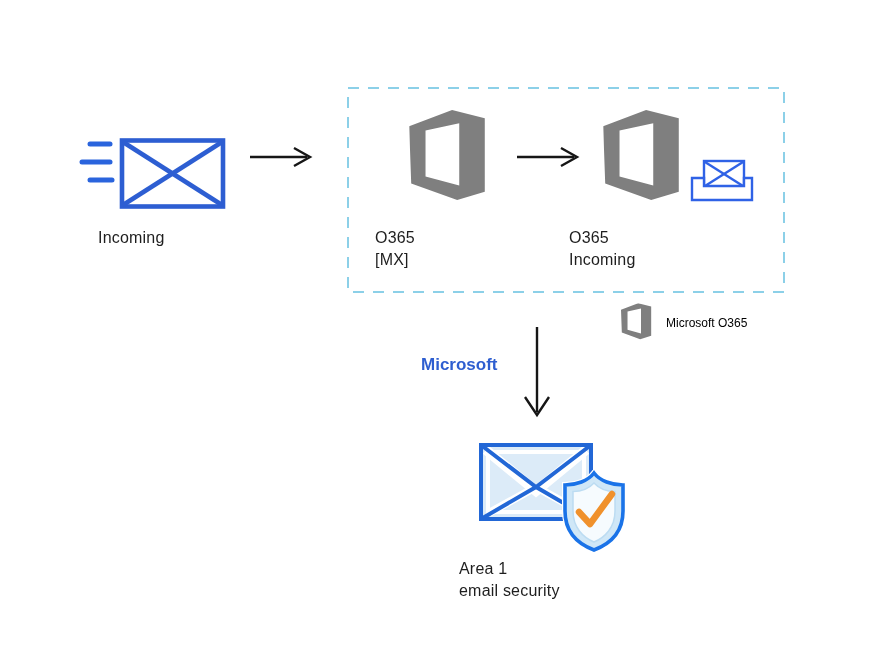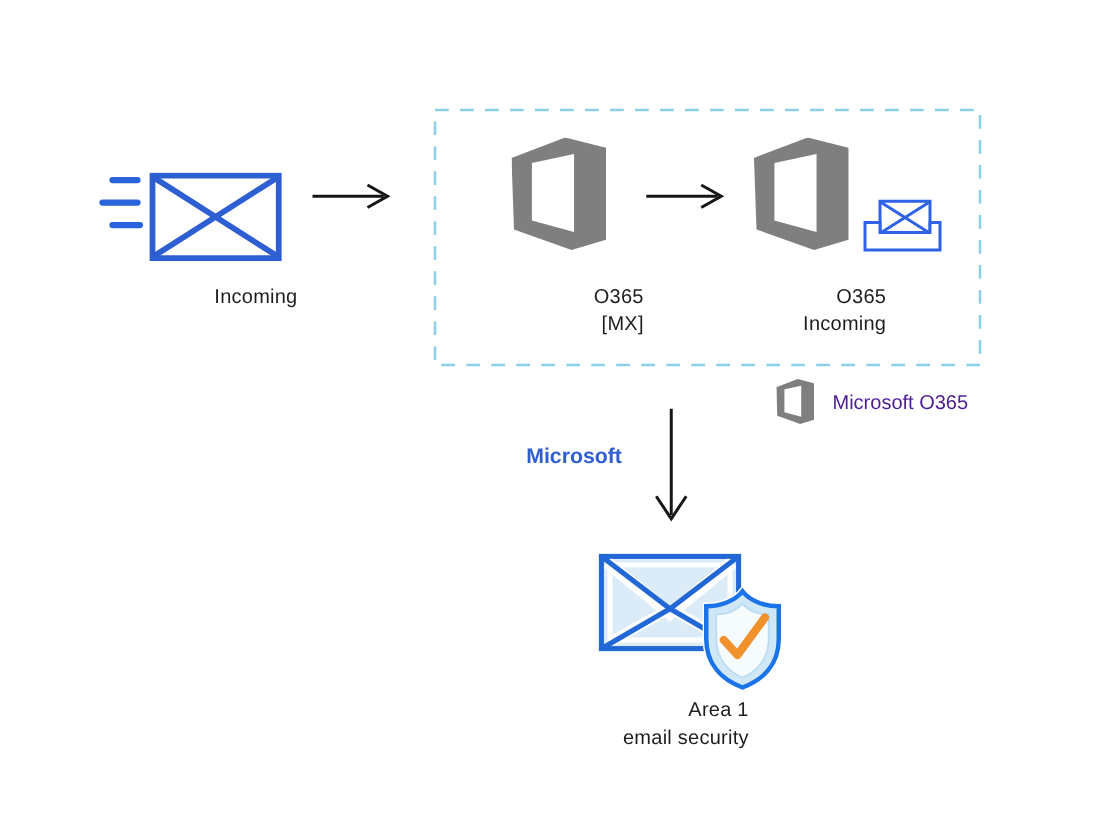--- a/index.html
+++ b/index.html
@@ -2,25 +2,25 @@
 <html style="--envelope-blue: #2d5ed2; --speed-line-blue: #2a64dd; --inbox-blue: #2f62e6; --boundary-dash: #8cd0e8; --office-gray: #7f7f7f; --journaling-blue: #2e5ed0; --area1-fill: #dcebf8; --area1-stroke: #2267d6; --shield-stroke: #1a73e8; --shield-fill: #cfe7f7; --shield-inner: #f6fbfe; --check-orange: #f0912c; --arrow-color: #161616; --text-color: #1e1e1e;"><head>
 <meta charset="utf-8">
 <style>
   html,body{margin:0;padding:0;background:#fff;}
   .canvas{
     position:relative;width:886px;height:653px;background:#ffffff;overflow:hidden;
     font-family:"Liberation Sans", sans-serif;color:var(--text-color,#1e1e1e);
   }
   .abs{position:absolute;}
   .label{
-    text-align:right;font-size:16px;line-height:22px;color:var(--text-color,#1e1e1e);
+    text-align:left;font-size:16px;line-height:22px;color:var(--text-color,#1e1e1e);
     letter-spacing:.2px;
   }
   .label span{display:block;}
-  .legend-text{font-size:16px;line-height:18px;color:#4c1d95;}
+  .legend-text{font-size:12px;line-height:18px;color:#000000;}
   .journaling{
     font-size:17px;font-weight:600;color:var(--journaling-blue,#2e5ed0);line-height:20px;
   }
   .office{color:var(--office-gray,#7f7f7f);}
   svg{display:block;}
 </style>
 </head>
 <body>
 
 <div class="canvas">

